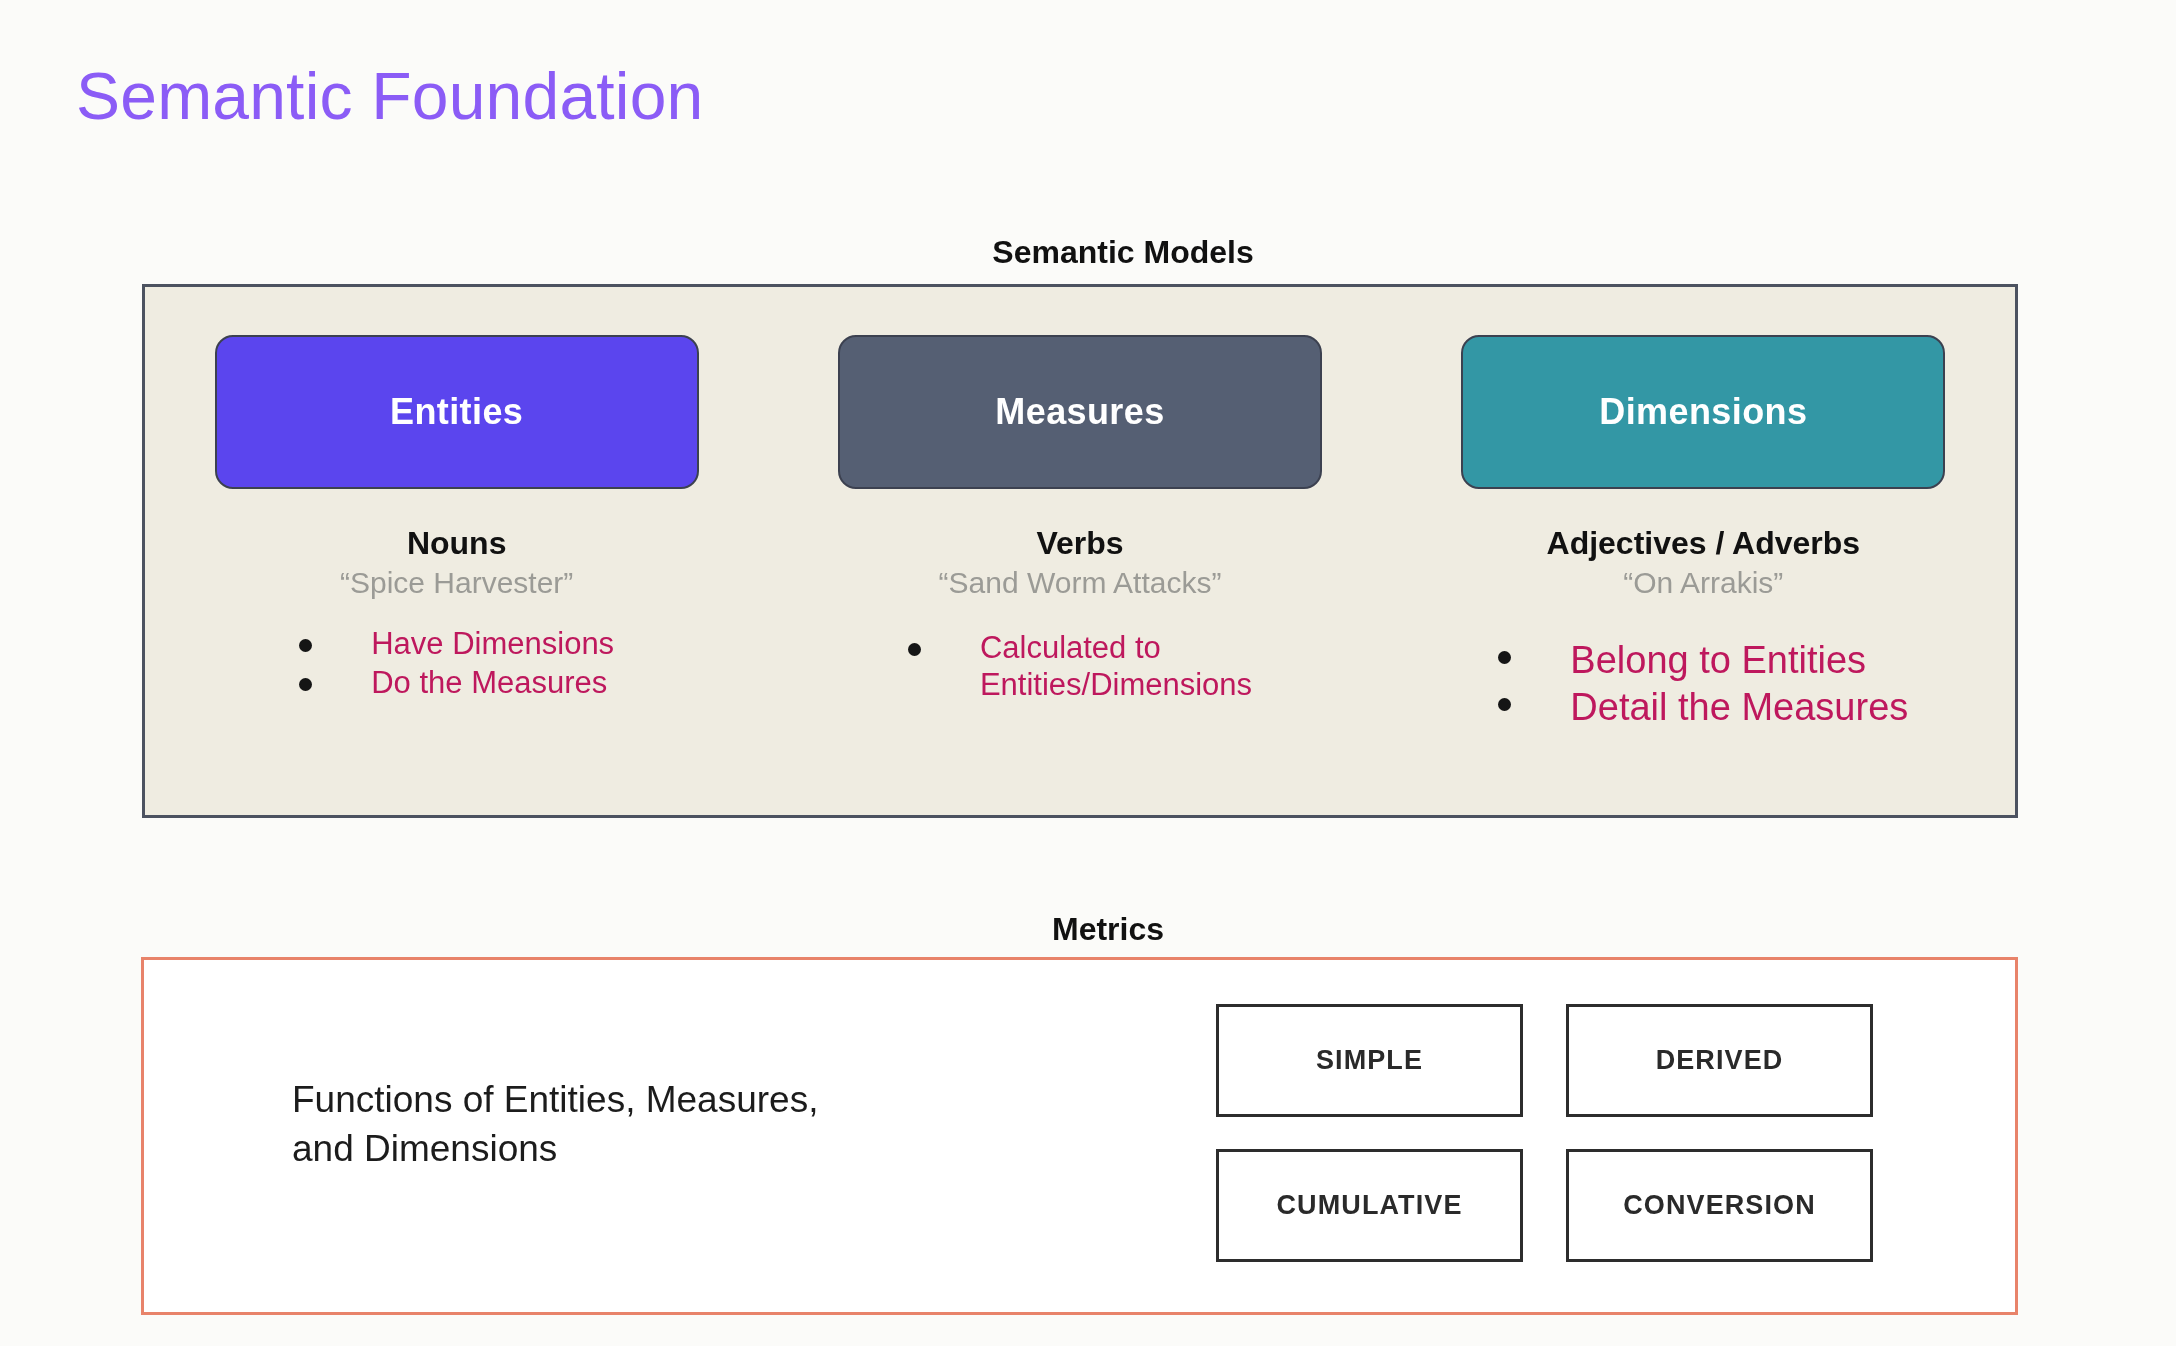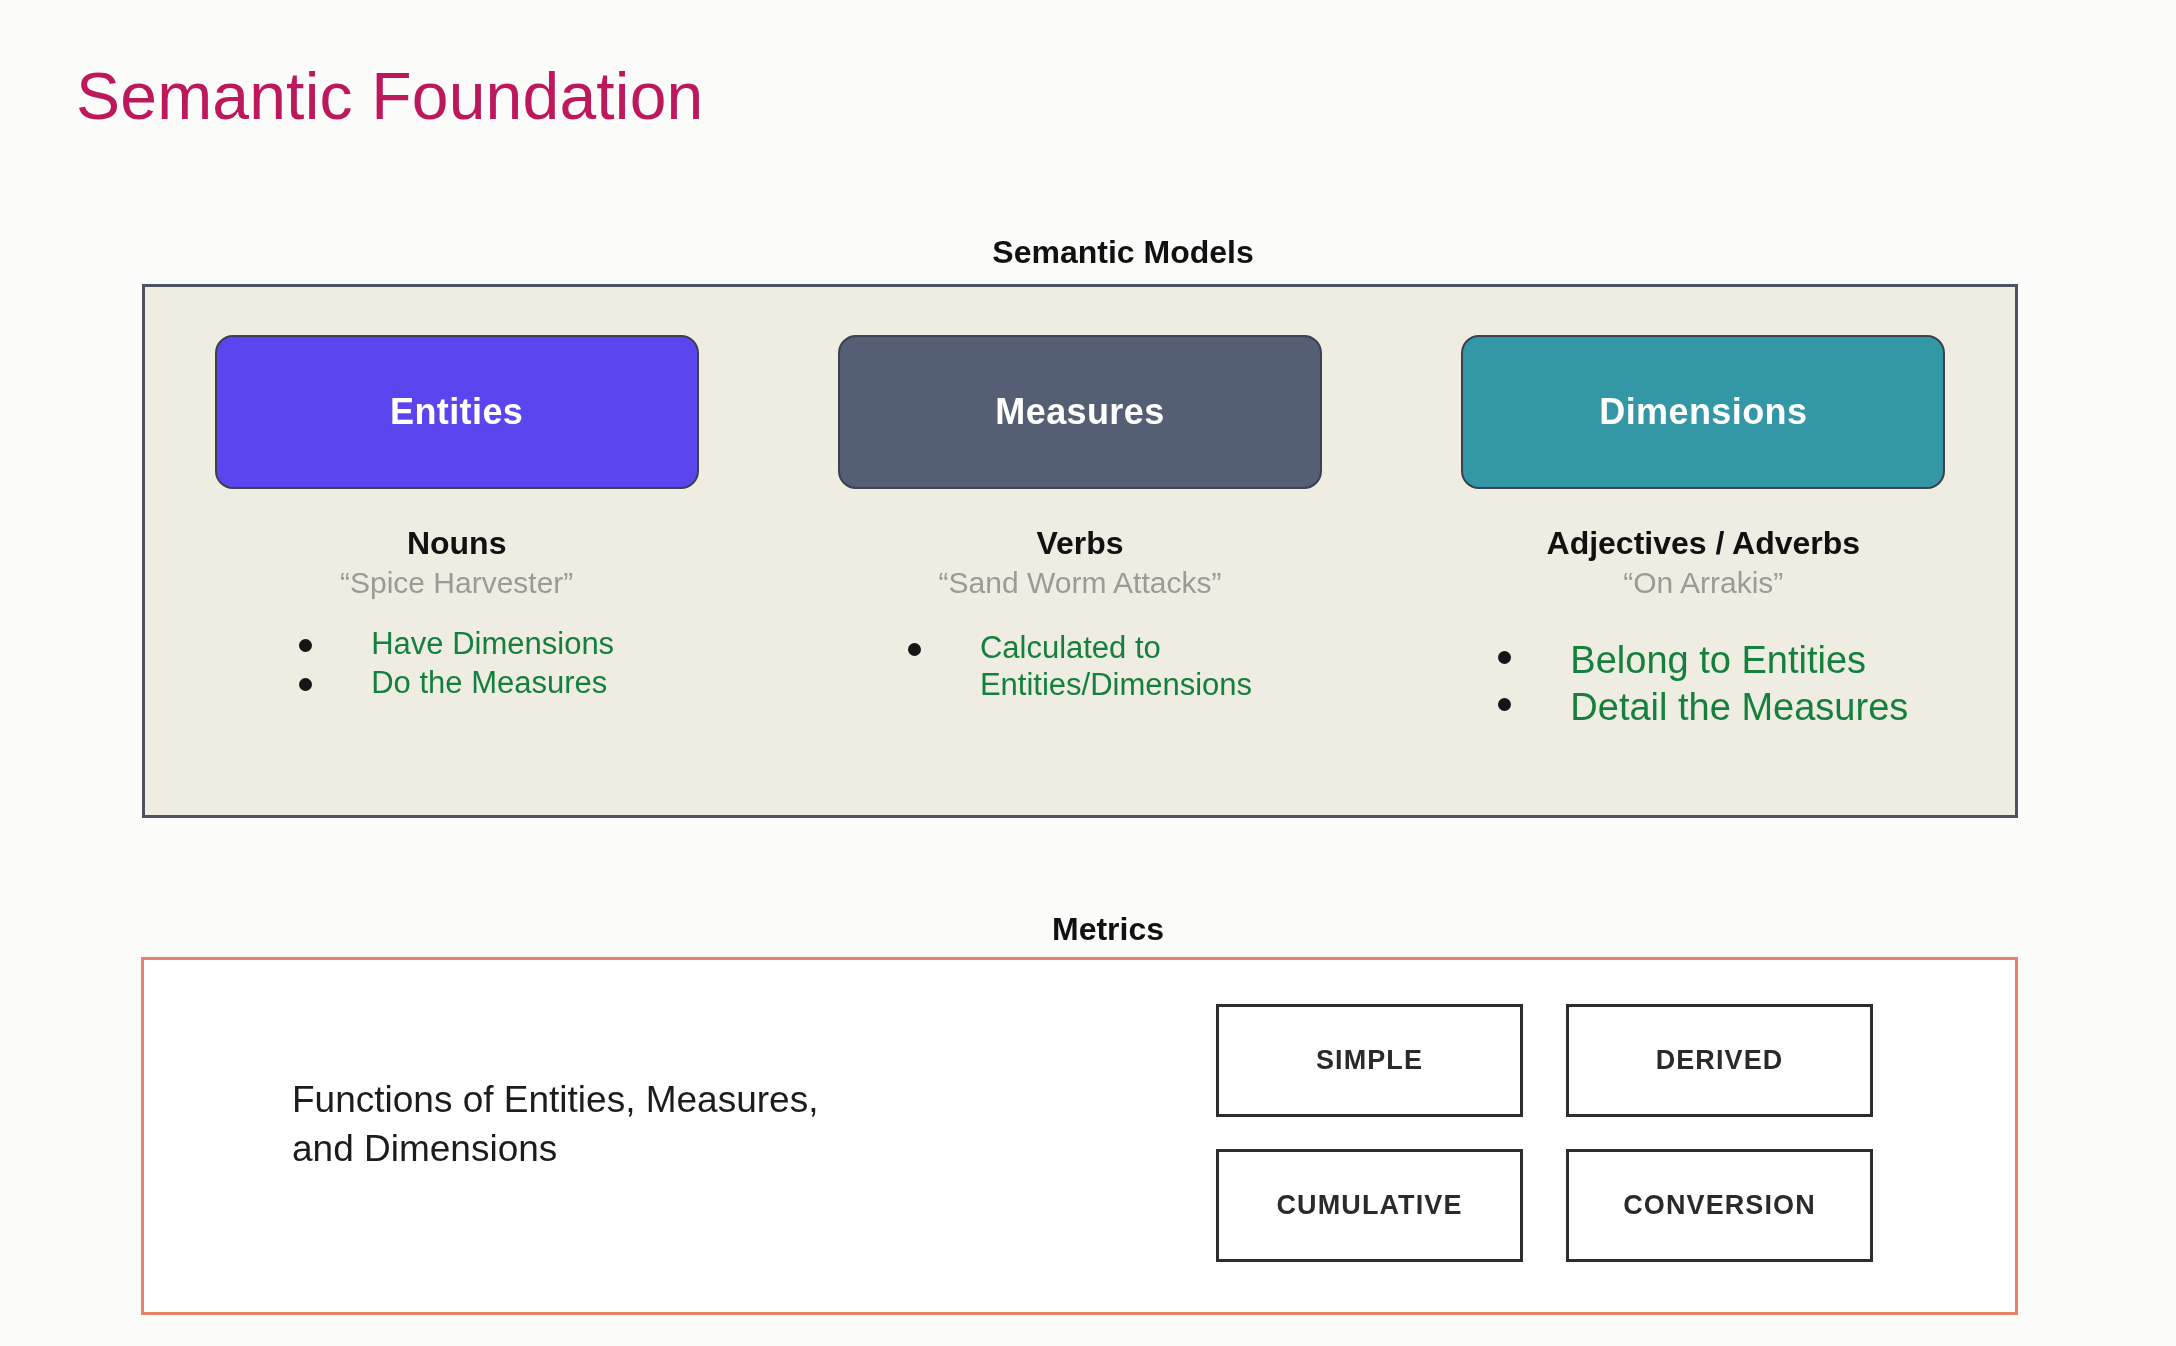--- a/index.html
+++ b/index.html
@@ -17,21 +17,21 @@
   }
 
   
   .slide-title {
     position: absolute;
     left: 76px;
     top: 58px;
     font-size: 66px;
     font-weight: 300;
     letter-spacing: 0.2px;
-    color: #be185d;
+    color: #8b5cf6;
     white-space: nowrap;
   }
 
   
   .section-caption {
     position: absolute;
     font-size: 32px;
     font-weight: bold;
     color: #111111;
     text-align: center;
@@ -117,21 +117,21 @@
     margin: 0;
     padding: 0;
     list-style: none;
     margin-top: 26px;
   }
   .model-bullets li {
     position: relative;
     padding-left: 72px;
     font-size: 31px;
     line-height: 1.18;
-    color: #15803d;
+    color: #be185d;
     margin-bottom: 2px;
   }
   .model-bullets li .bullet-dot {
     position: absolute;
     left: 0;
     top: 13px;
     width: 13px;
     height: 13px;
     border-radius: 50%;
     background: #151515;

